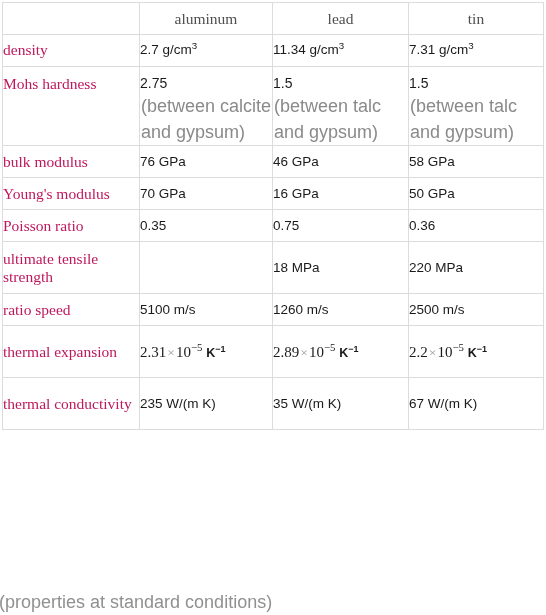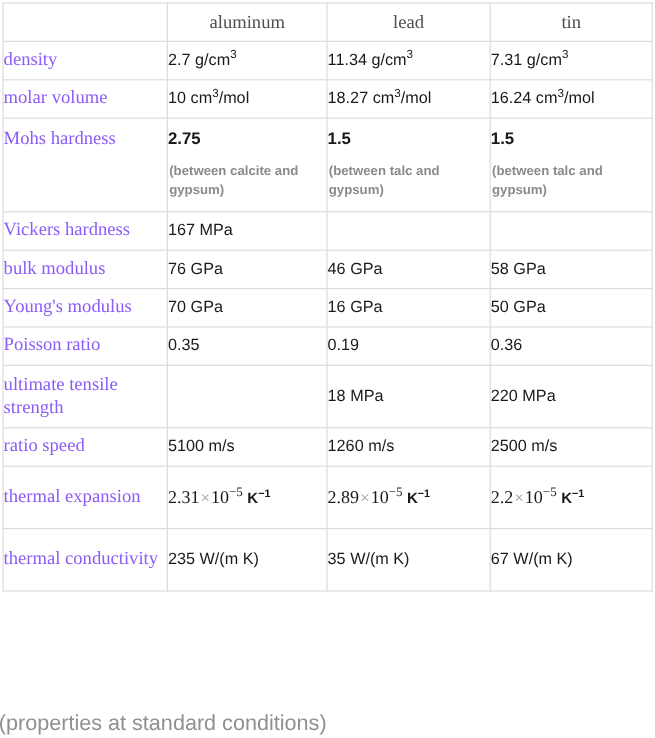--- a/index.html
+++ b/index.html
@@ -48,37 +48,37 @@
     color: #4f4f4f;
     text-align: center;
     padding: 0 6px;
   }
   thead th.blank { background: #ffffff; }
 
   
   td.label {
     font-family: "Liberation Serif", serif;
     font-size: 15.5px;
-    color: #8b5cf6;
+    color: #be185d;
     padding: 5px 8px 6px 10px;
     line-height: 1.18;
     vertical-align: middle;
   }
   tr.tall td.label { vertical-align: top; padding-top: 8px; }
 
   
   td.val {
     font-family: "Liberation Sans", sans-serif;
     font-size: 13.5px;
     color: #1a1a1a;
     padding: 5px 6px 6px 9px;
     line-height: 1.2;
     vertical-align: middle;
   }
-  tr.tall td.val { vertical-align: top; padding-top: 8px; font-weight: bold; }
+  tr.tall td.val { vertical-align: top; padding-top: 8px; }
 
   td.val .unit { }
   td.val sup {
     font-size: 0.72em;
     vertical-align: super;
     line-height: 0;
   }
   td.val .times {
     color: #9b9b9b;
     padding: 0 1px;
@@ -87,24 +87,24 @@
   td.val .num-serif {
     font-family: "Liberation Serif", serif;
     font-size: 15px;
   }
   td.val .kelvin {
     font-size: 12.5px;
     font-weight: bold;
   }
   td.val .note {
     display: block;
-    font-size: 11px;
+    font-size: 18px;
     color: #8a8a8a;
     line-height: 1.45;
-    margin-top: 12px;
+    margin-top: 1px;
     padding-left: 1px;
   }
   td.val .mohs-main {
     font-size: 14px;
     color: #1a1a1a;
   }
 
   
   tr.r-std td, tr.r-std th { height: 31px; }
   tr.r-mohs td { height: 69px; }
@@ -140,54 +140,42 @@
         <th>tin</th>
       </tr>
     </thead>
     <tbody>
         <tr class="r-std">
           <td class="label">density</td>
           <td class="val">2.7 <span class="unit">g/cm<sup>3</sup></span></td>
           <td class="val">11.34 <span class="unit">g/cm<sup>3</sup></span></td>
           <td class="val">7.31 <span class="unit">g/cm<sup>3</sup></span></td>
         </tr>
-        <tr class="r-std">
-          <td class="label">molar volume</td>
-          <td class="val">10 <span class="unit">cm<sup>3</sup>/mol</span></td>
-          <td class="val">18.27 <span class="unit">cm<sup>3</sup>/mol</span></td>
-          <td class="val">16.24 <span class="unit">cm<sup>3</sup>/mol</span></td>
-        </tr>
         <tr class="r-mohs tall">
           <td class="label">Mohs hardness</td>
           <td class="val"><span class="mohs-main">2.75</span><span class="note">(between calcite and gypsum)</span></td>
           <td class="val"><span class="mohs-main">1.5</span><span class="note">(between talc and gypsum)</span></td>
           <td class="val"><span class="mohs-main">1.5</span><span class="note">(between talc and gypsum)</span></td>
         </tr>
         <tr class="r-std">
-          <td class="label">Vickers hardness</td>
-          <td class="val">167 <span class="unit">MPa</span></td>
-          <td class="val"></td>
-          <td class="val"></td>
-        </tr>
-        <tr class="r-std">
           <td class="label">bulk modulus</td>
           <td class="val">76 <span class="unit">GPa</span></td>
           <td class="val">46 <span class="unit">GPa</span></td>
           <td class="val">58 <span class="unit">GPa</span></td>
         </tr>
         <tr class="r-std">
           <td class="label">Young's modulus</td>
           <td class="val">70 <span class="unit">GPa</span></td>
           <td class="val">16 <span class="unit">GPa</span></td>
           <td class="val">50 <span class="unit">GPa</span></td>
         </tr>
         <tr class="r-std">
           <td class="label">Poisson ratio</td>
           <td class="val">0.35</td>
-          <td class="val">0.19</td>
+          <td class="val">0.75</td>
           <td class="val">0.36</td>
         </tr>
         <tr class="r-two">
           <td class="label">ultimate tensile strength</td>
           <td class="val"></td>
           <td class="val">18 <span class="unit">MPa</span></td>
           <td class="val">220 <span class="unit">MPa</span></td>
         </tr>
         <tr class="r-std">
           <td class="label">ratio speed</td>

